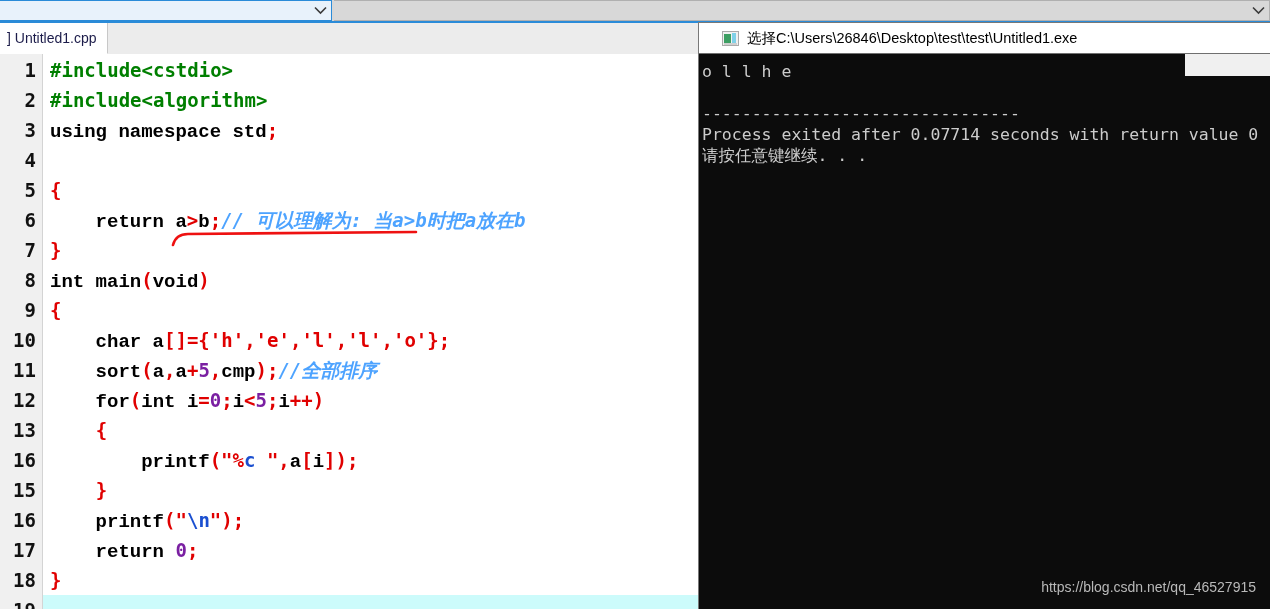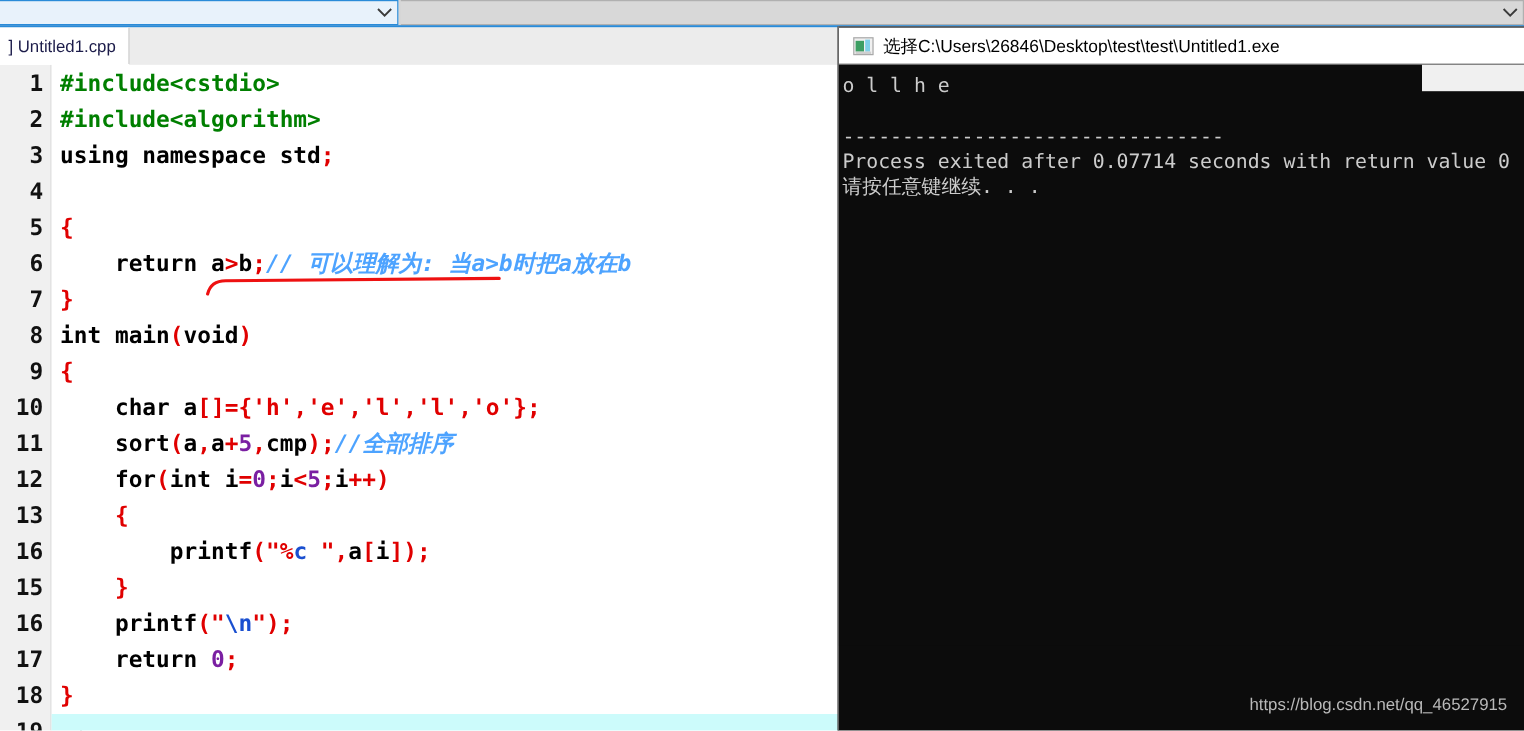--- a/index.html
+++ b/index.html
@@ -145,21 +145,21 @@
     font-family: "DejaVu Sans Mono", monospace;
     font-size: 19px;
     font-weight: bold;
     color: #111;
     overflow: hidden;
   }
   .ln span { display: inline-block; margin-left: -9px; }
 
   
   .t-pre  { color: #007f00; }
-  .t-kw   { color: #000000; }
+  .t-kw   { color: #000000; font-family: Liberation Mono, monospace; }
   .t-pun  { color: #e00000; }
   .t-num  { color: #7a1fa2; }
   .t-str  { color: #e00000; }
   .t-esc  { color: #1a4fd0; }
   .t-cmt  { color: #4da3ff; font-style: italic; }
 
   
   .fold-box {
     position: absolute;
     width: 11px; height: 11px;
@@ -216,21 +216,21 @@
   }
   .console-title {
     position: absolute;
     left: 0; top: 0;
     width: 572px; height: 31px;
     background: #ffffff;
     border-bottom: 1px solid #6f6f6f;
     box-sizing: border-box;
     display: flex;
     align-items: center;
-    padding-left: 12px;
+    padding-left: 23px;
   }
   .console-icon {
     width: 17px; height: 15px;
     flex: 0 0 17px;
     margin-right: 8px;
     position: relative;
     background: #f0f0f0;
     border: 1px solid #a9a9a9;
     box-sizing: border-box;
   }

